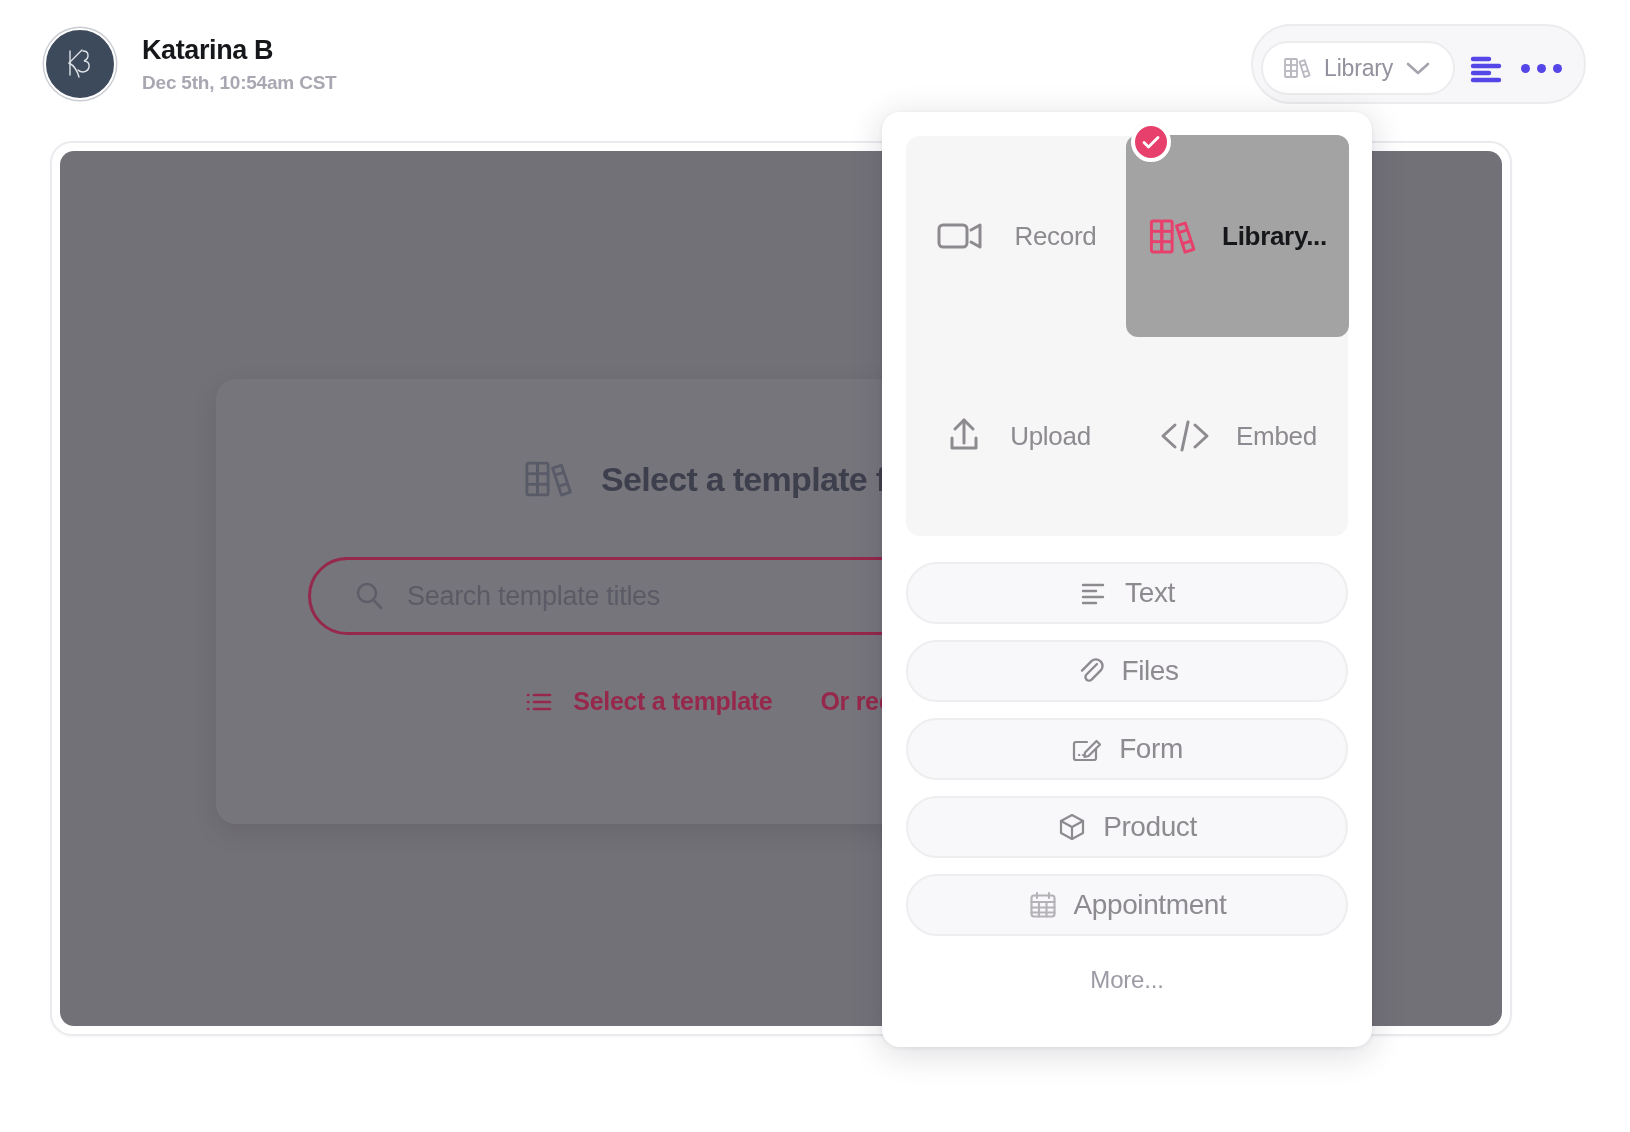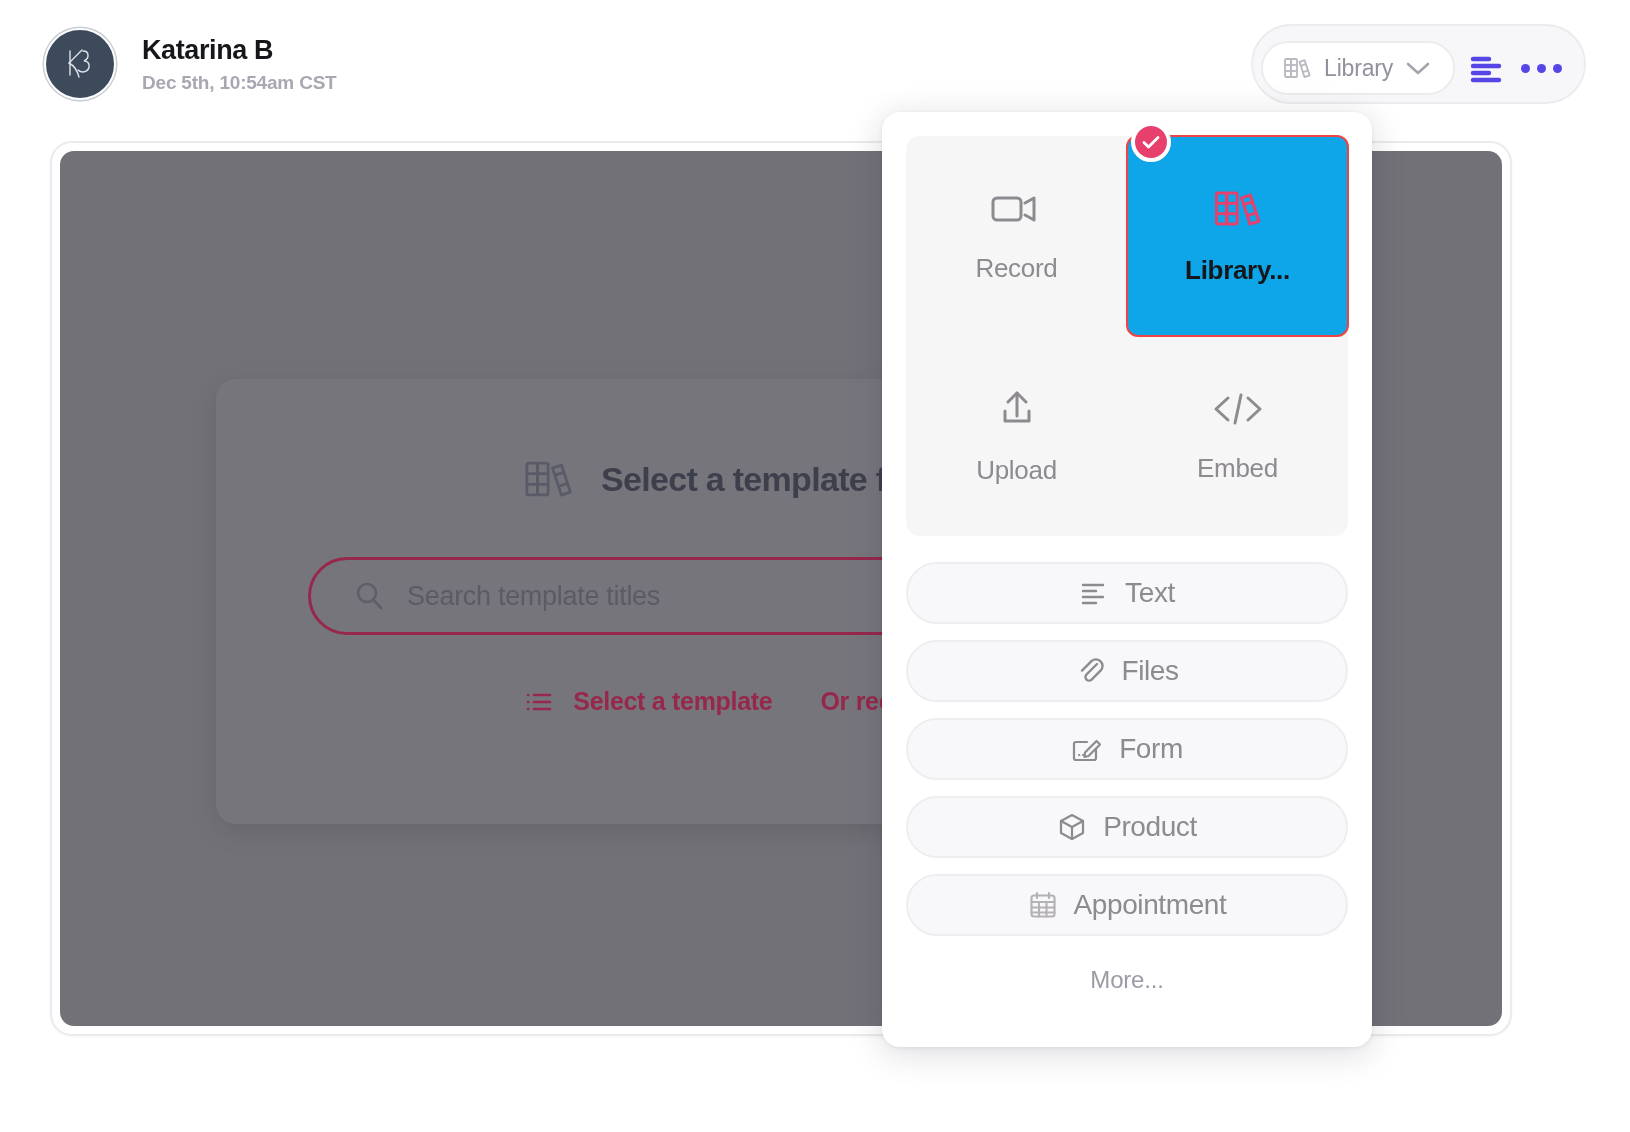--- a/index.html
+++ b/index.html
@@ -102,26 +102,26 @@
     box-shadow: 0 6px 34px rgba(30,25,50,0.16), 0 1px 4px rgba(30,25,50,0.07);
     padding: 24px 24px 18px 24px;
   }
   .grid-card {
     position: relative;
     background: #f7f6f7; border-radius: 14px;
     height: 400px; display: grid;
     grid-template-columns: 1fr 1fr; grid-template-rows: 1fr 1fr;
   }
   .gcell {
-    display: flex; flex-direction: column; align-items: center; justify-content: center;
+    display: flex; align-items: center; justify-content: center;
     gap: 24px;
   }
   .gcell .glabel { font-size: 26px; color: #8d8a90; letter-spacing: -0.3px; }
   .gcell.selected {
-    background: #0ea5e9; border: 2px solid #ef4444; border-radius: 12px;
+    background: #a3a3a3; border: 2px solid #a3a3a3; border-radius: 12px;
     margin: -1px;
   }
   .gcell.selected .glabel { color: #16171a; font-weight: bold; }
   .check-badge {
     position: absolute; left: 225px; top: -14px;
     width: 40px; height: 40px; border-radius: 50%;
     background: #e8406c; border: 4px solid #ffffff;
     display: flex; align-items: center; justify-content: center;
     box-shadow: 0 0 0 1px rgba(0,0,0,0.02);
   }

